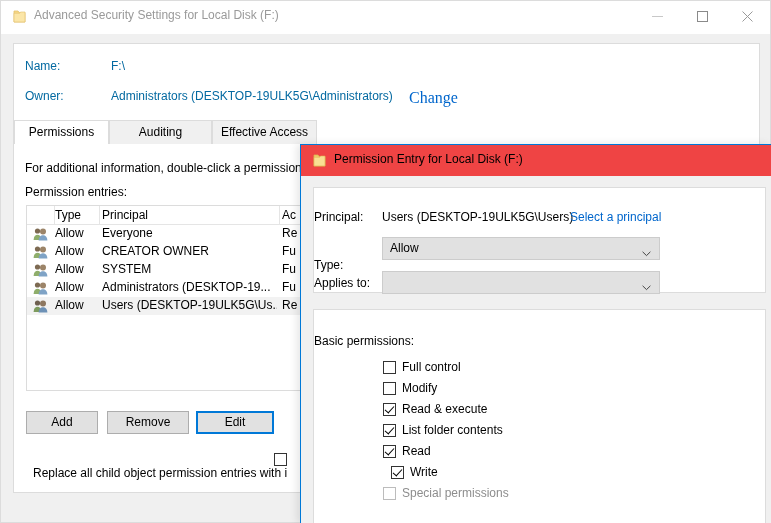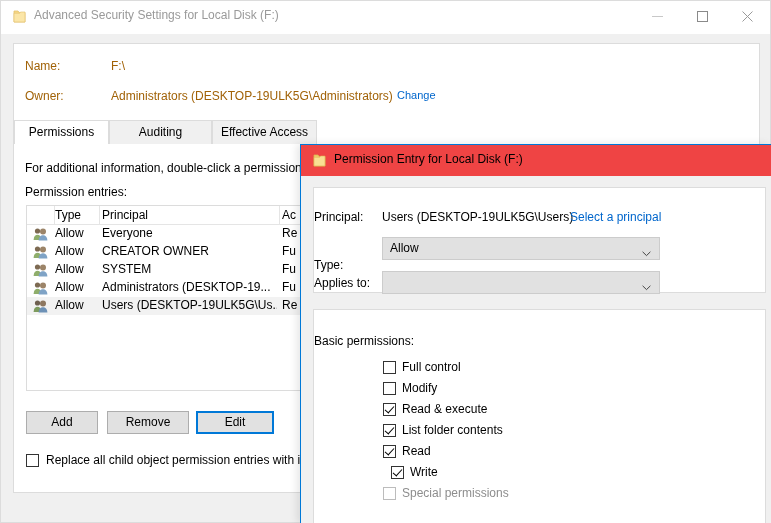--- a/index.html
+++ b/index.html
@@ -73,35 +73,36 @@
     height: 450px;
     background: #ffffff;
     border: 1px solid #dcdcdc;
     box-sizing: border-box;
   }
 
   .lbl {
     position: absolute;
     white-space: nowrap;
     font-size: 12px;
-    color: #a16207;
+    color: #0369a1;
   }
 
   #name-label  { left: 24px; top: 58px; }
   #name-value  { left: 110px; top: 58px; }
   #owner-label { left: 24px; top: 88px; }
   #owner-value { left: 110px; top: 88px; }
   #owner-change {
     position: absolute;
-    left: 396px; top: 88px;
+    left: 408px; top: 88px;
     color: #0066cc;
-    font-size: 11px;
+    font-size: 16px;
     text-decoration: none;
     white-space: nowrap;
     cursor: default;
+    font-family: Liberation Serif, serif;
   }
 
   
   #tabstrip {
     position: absolute;
     left: 13px;
     top: 119px;
     height: 24px;
   }
   .tab {
@@ -223,20 +224,21 @@
     border: 2px solid #0078d7;
     line-height: 19px;
   }
 
   #replace-row {
     position: absolute;
     left: 25px; top: 452px;
     display: flex;
     align-items: flex-end;
     white-space: nowrap;
+    flex-direction: column;
   }
 
   .cbx {
     width: 13px;
     height: 13px;
     border: 1px solid #333333;
     background: #ffffff;
     box-sizing: border-box;
     display: inline-block;
     position: relative;

